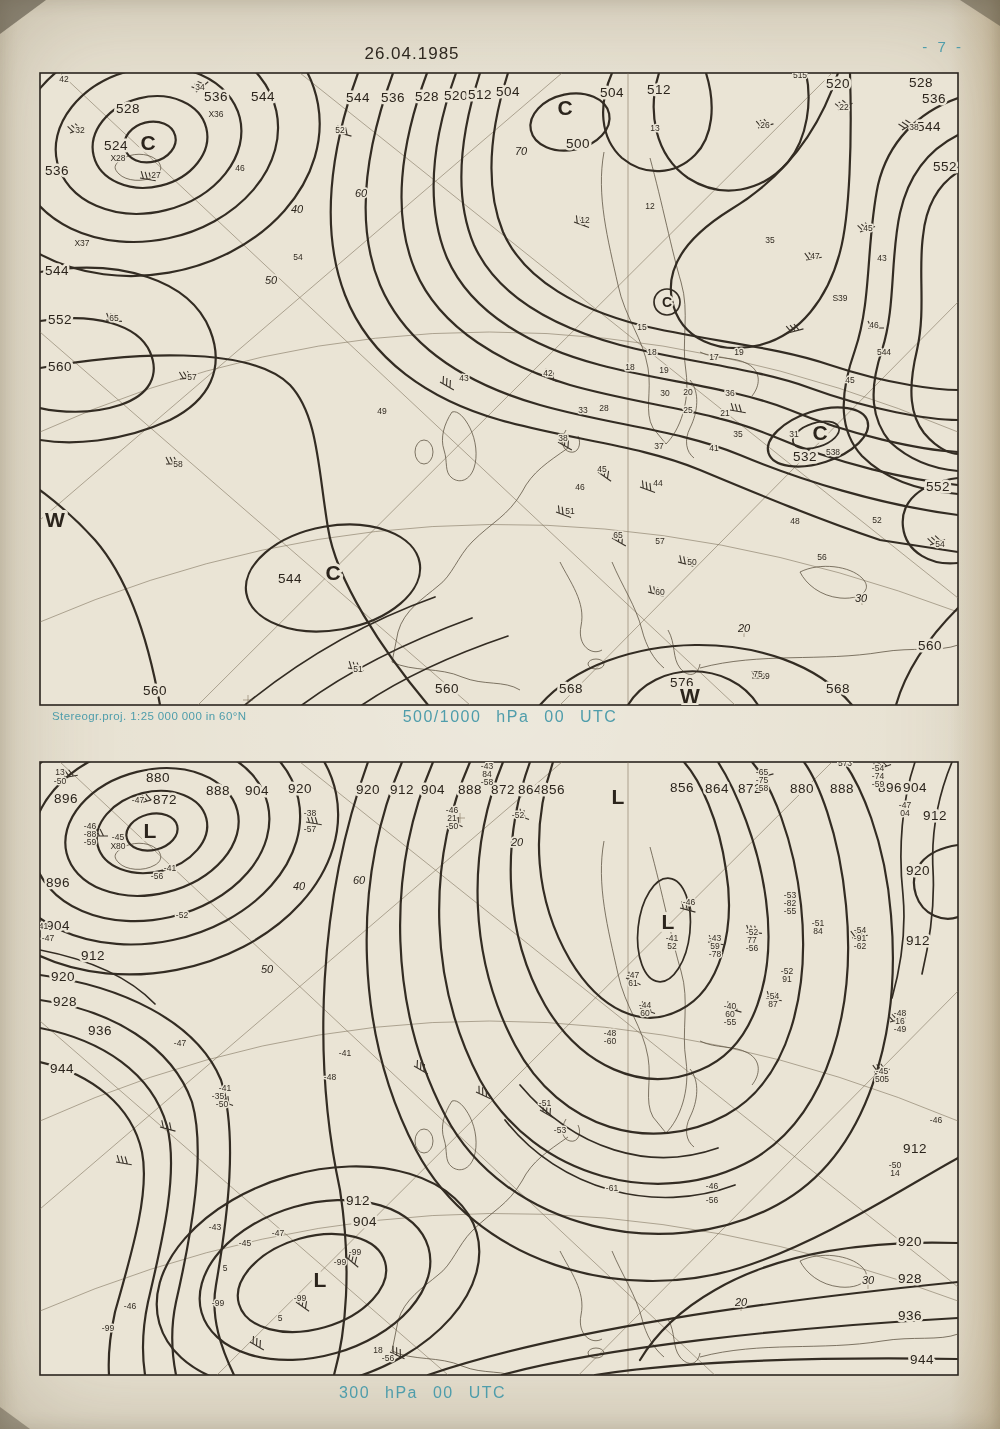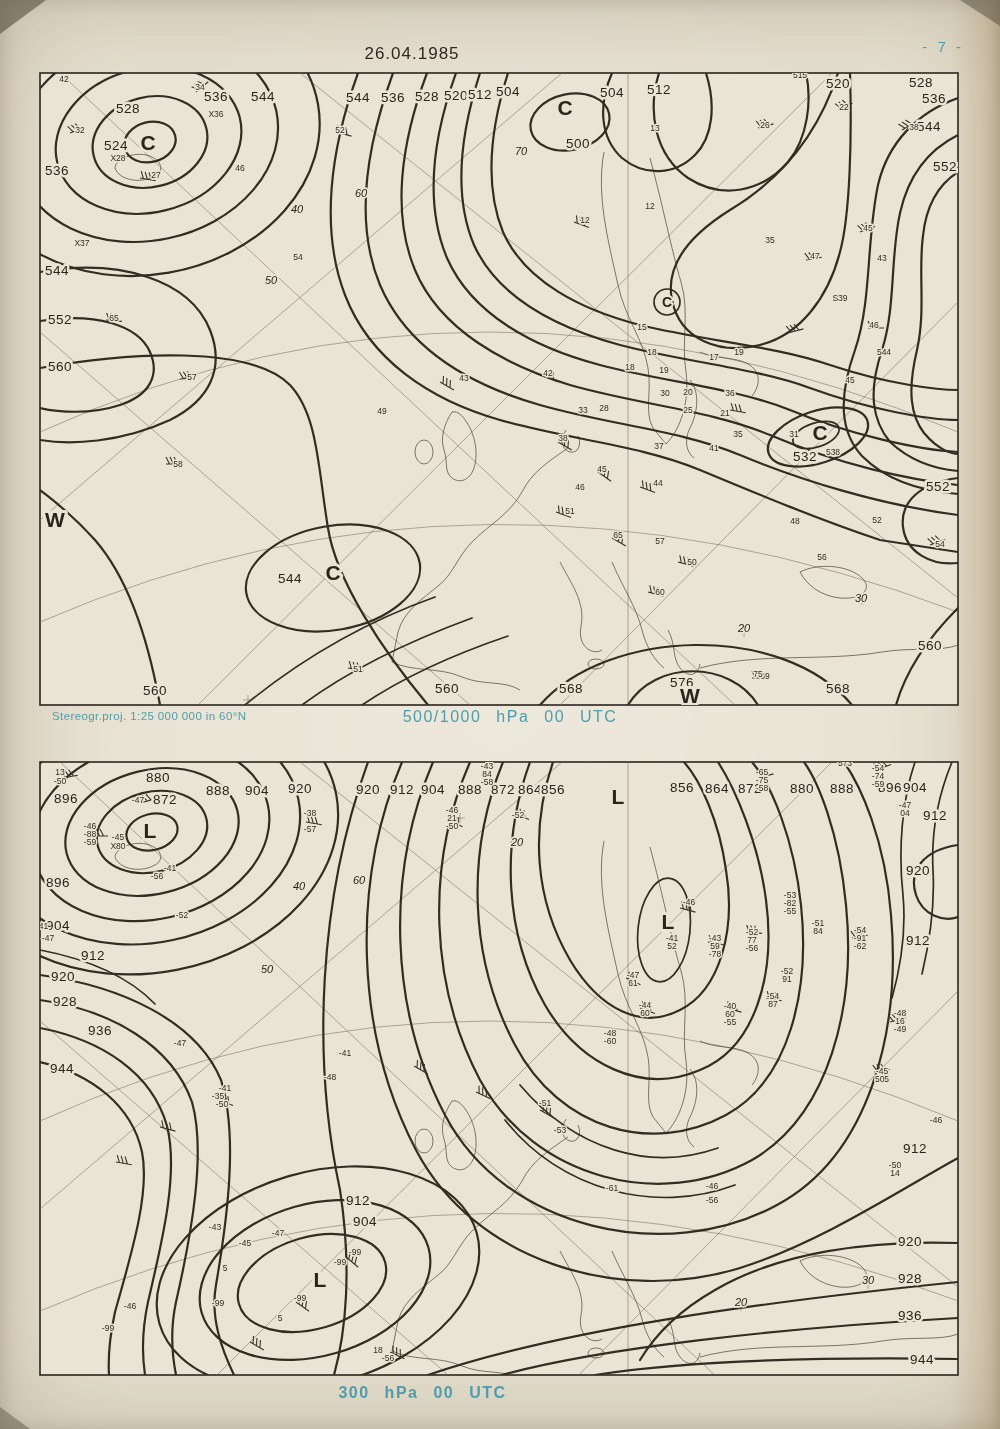--- a/index.html
+++ b/index.html
@@ -19,21 +19,21 @@
   .corner.tr{right:0;top:0;width:40px;height:26px;clip-path:polygon(0 0,100% 0,100% 100%);opacity:.45;}
   .corner.bl{left:0;bottom:0;width:30px;height:22px;clip-path:polygon(0 100%,100% 100%,0 0);opacity:.4;}
   .header-date{position:absolute;left:0;top:44px;width:824px;text-align:center;
     font-size:17px;letter-spacing:1px;color:#2e2820;font-weight:500;}
   .page-num{position:absolute;right:36px;top:38px;font-size:15px;letter-spacing:3px;font-weight:500;}
   .teal{color:#4f9dab;}
   .cap-proj{position:absolute;left:52px;top:710px;font-size:11.5px;letter-spacing:.4px;}
   .cap1{position:absolute;left:0;top:708px;width:1020px;text-align:center;font-size:16px;
     letter-spacing:1.5px;word-spacing:9px;font-weight:500;}
   .cap2{position:absolute;left:0;top:1384px;width:845px;text-align:center;font-size:16px;
-    letter-spacing:1.5px;word-spacing:9px;font-weight:700;}
+    letter-spacing:1.5px;word-spacing:9px;font-weight:400;}
   svg.map{position:absolute;left:0;top:0;}
   .frame{fill:#eae4d5;stroke:#2b251e;stroke-width:1.6;}
   .h{fill:none;stroke:#332c23;stroke-width:2.2;stroke-linecap:round;}
   .m{fill:none;stroke:#332c23;stroke-width:1.7;stroke-linecap:round;}
   .coast{fill:none;stroke:#5a4f3e;stroke-width:.9;stroke-linejoin:round;opacity:.85;}
   .grat{fill:none;stroke:#7a6d58;stroke-width:.7;opacity:.8;}
   .barb{stroke:#3a332a;stroke-width:1.1;fill:none;}
   text.lab{font-family:"Liberation Sans",sans-serif;fill:#2b241c;text-anchor:middle;
     paint-order:stroke;stroke:#eae4d5;stroke-width:5px;stroke-linejoin:round;}
   text.lab.c{font-size:13.5px;font-weight:500;letter-spacing:.5px;}

